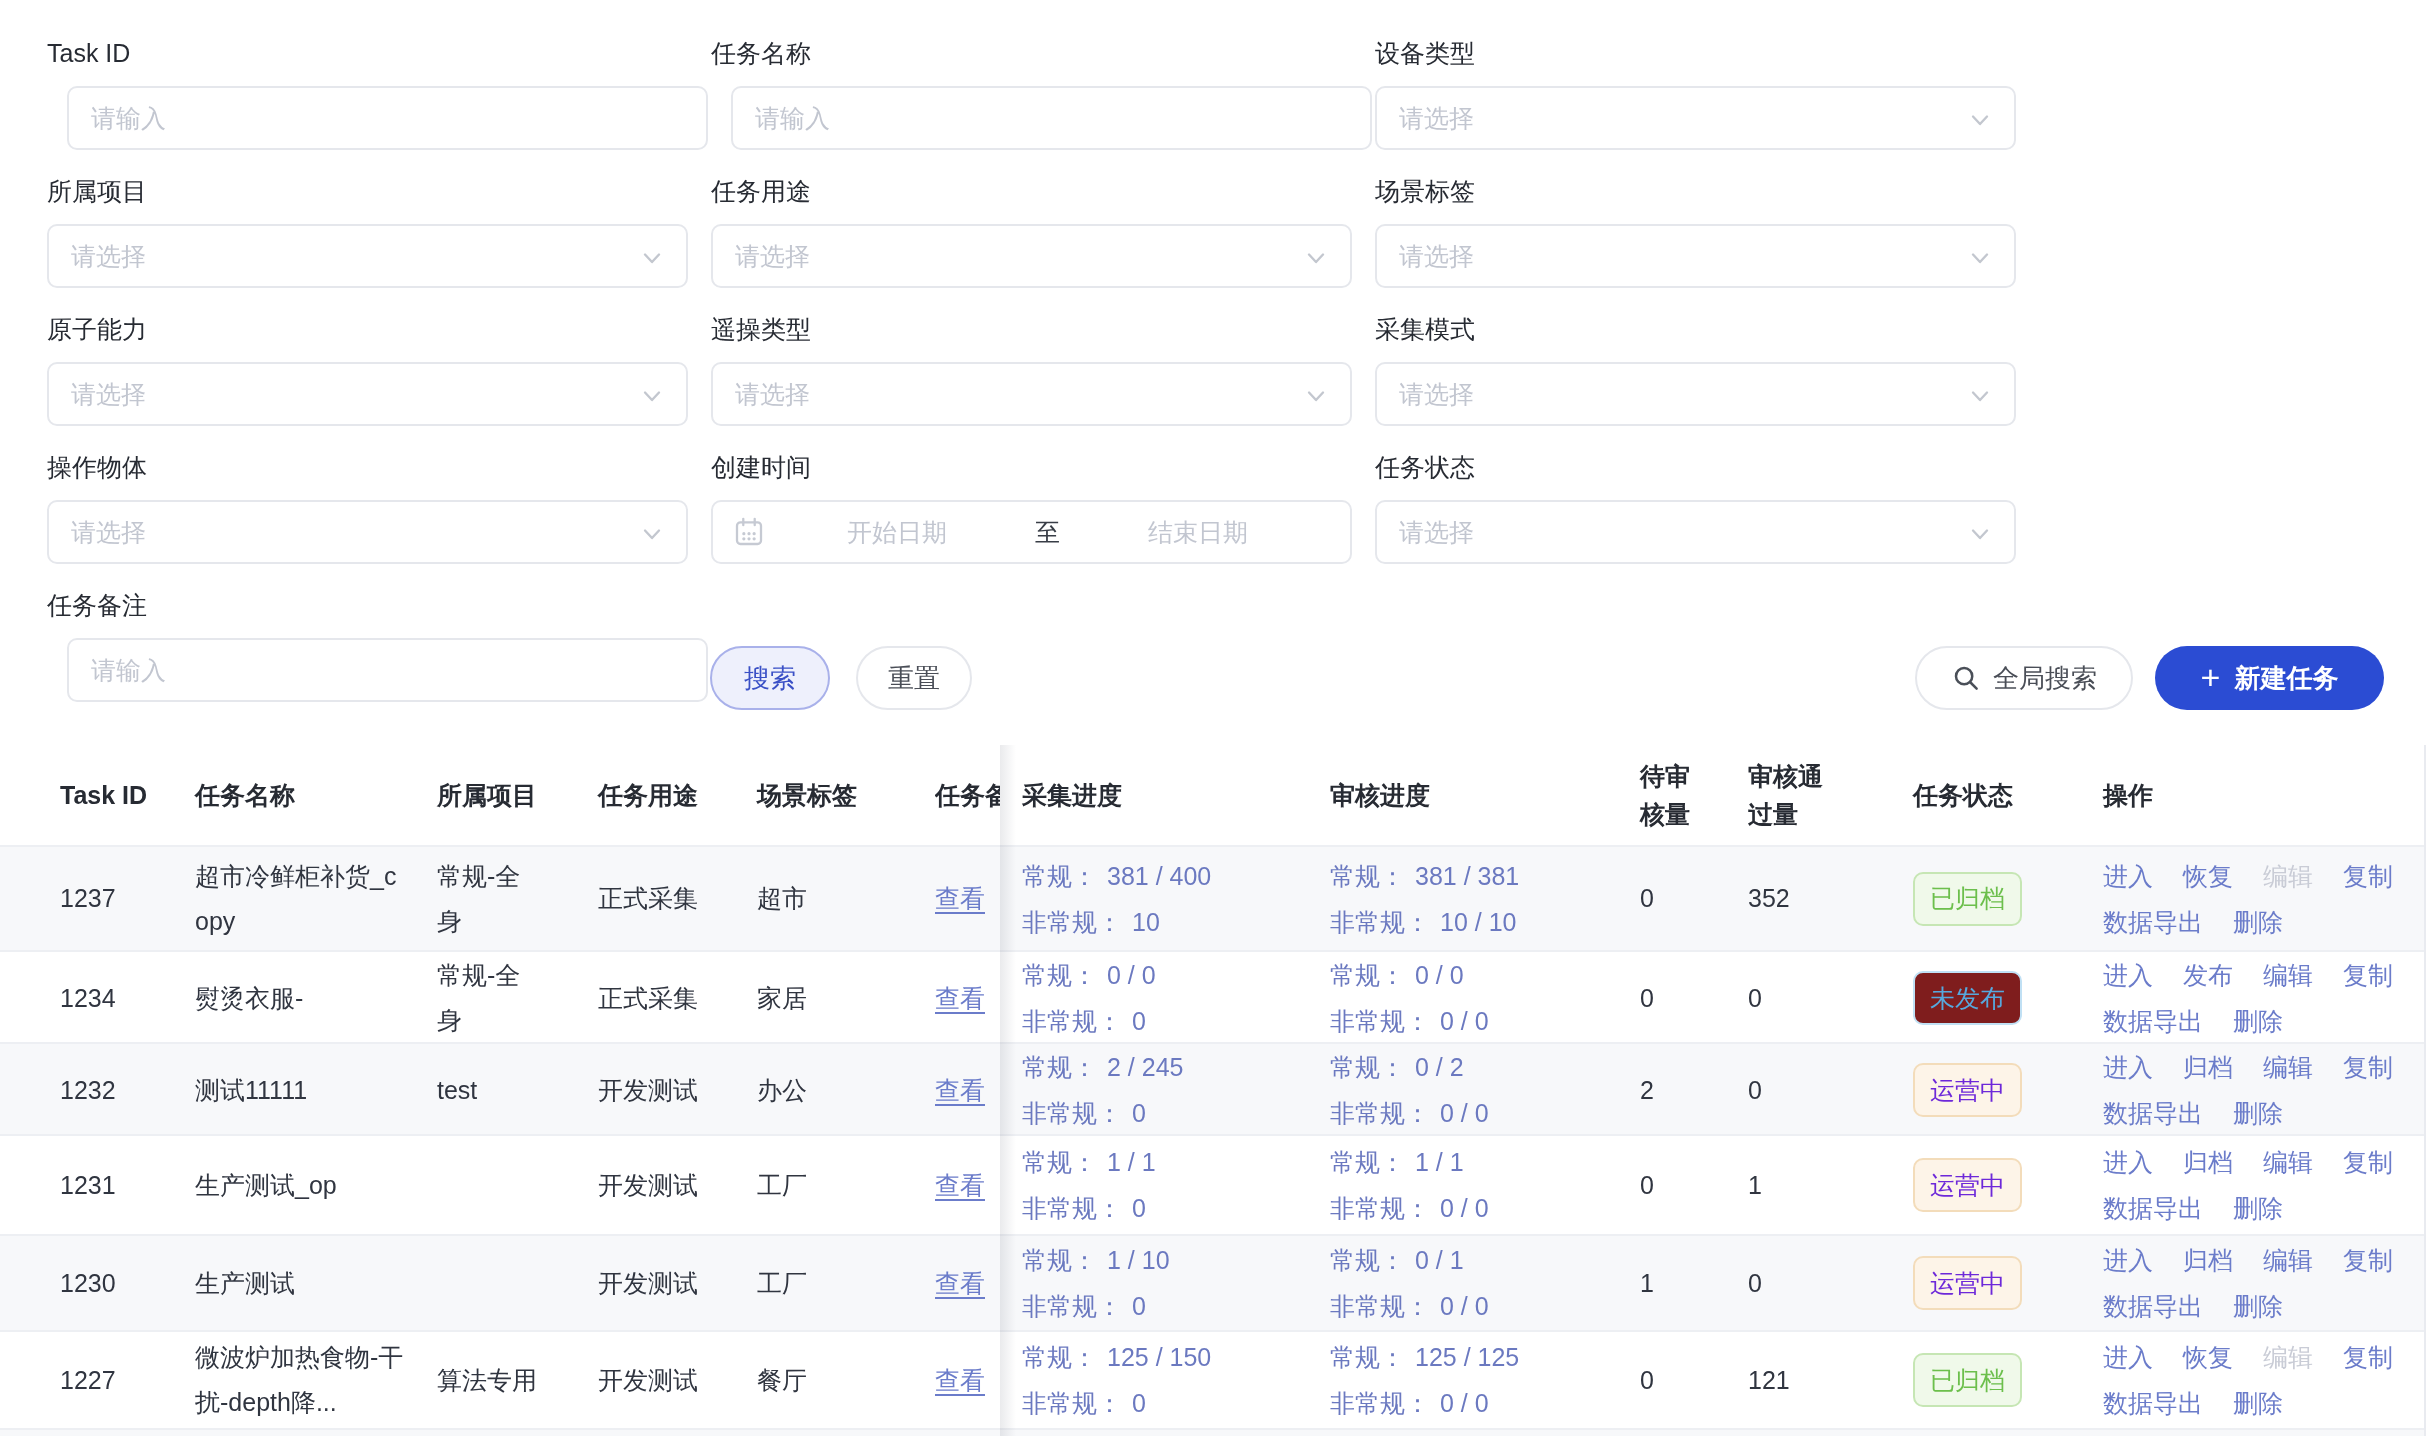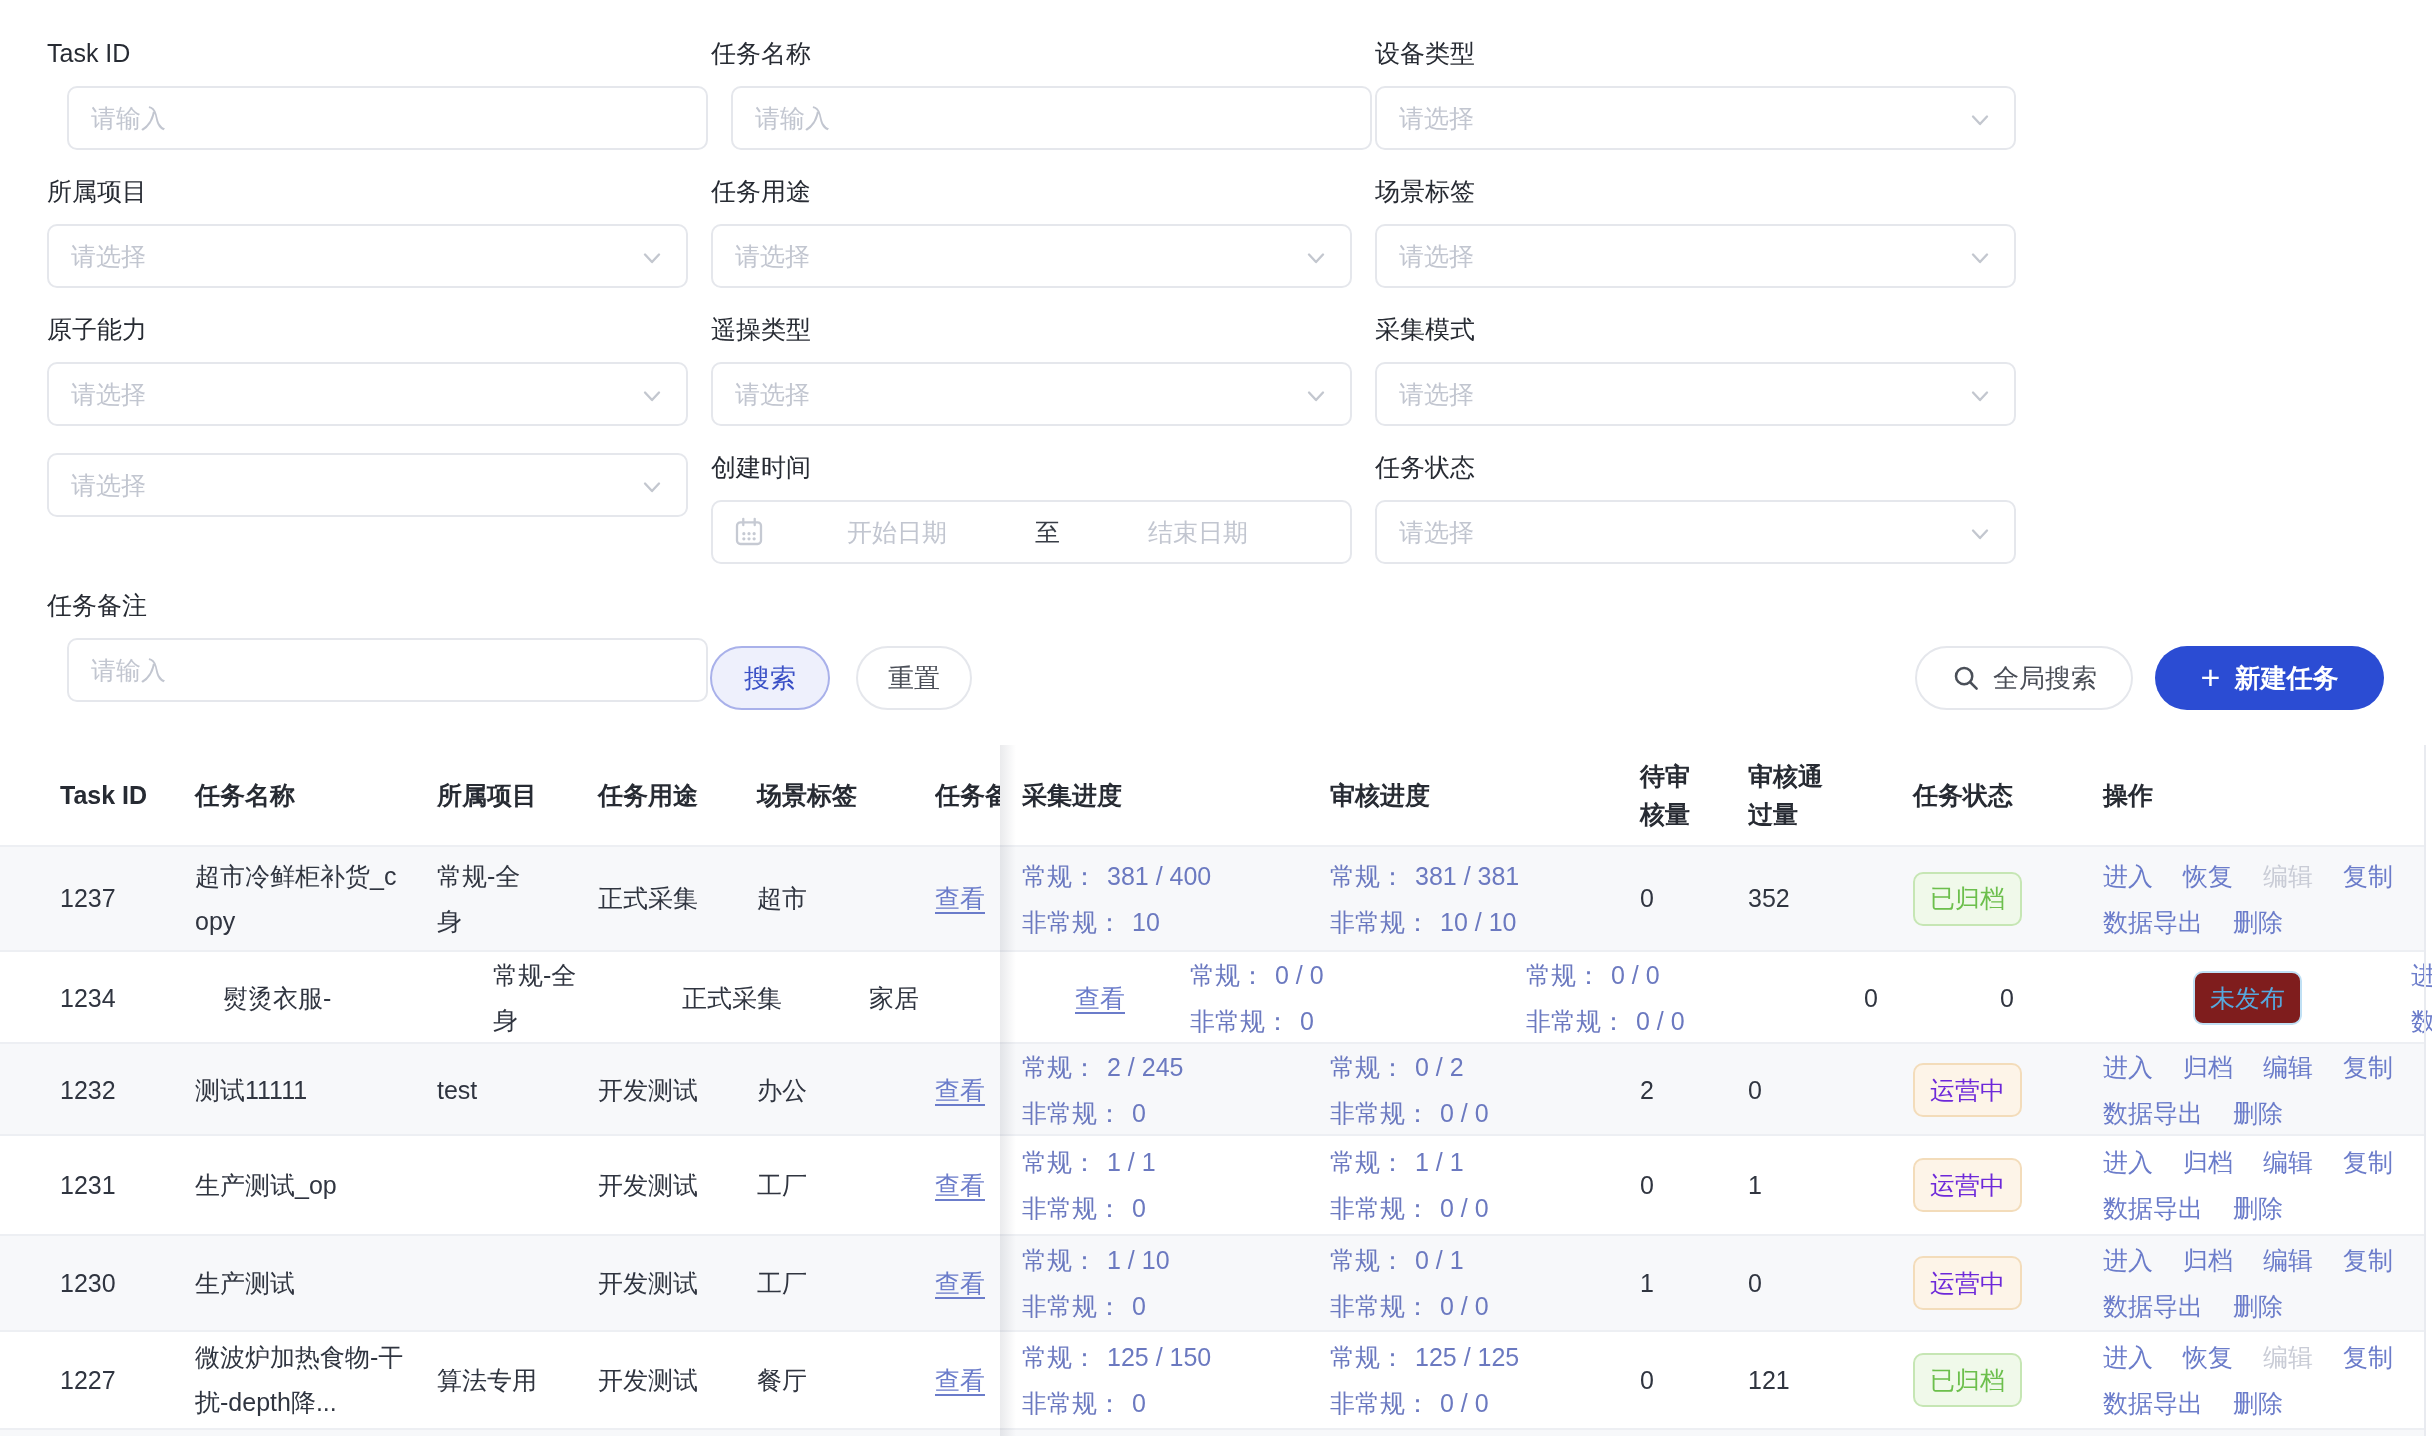--- a/index.html
+++ b/index.html
@@ -56,21 +56,21 @@
   .thead{height:100px;font-weight:bold;color:#272b33;font-size:25px;}
   .th,.td{font-size:25px;}
   .th{line-height:38px;}
   .th-remark{white-space:nowrap;overflow:hidden;}
   .th-narrow span{display:inline-block;width:54px;line-height:38px;}
   .th-wide span{display:inline-block;width:80px;line-height:38px;}
   .col-collect{padding-left:22px;box-sizing:border-box;}
   .tbody .tr{border-top:2px solid #edeff3;box-sizing:border-box;}
   .tbody .tr.alt{background:#f7f8fa;}
   .tbody .tr:nth-child(1){height:105px;}
-  .tbody .tr:nth-child(2){height:92px;gap:28px;}
+  .tbody .tr:nth-child(2){height:92px;}
   .tbody .tr:nth-child(3){height:92px;}
   .tbody .tr:nth-child(4){height:100px;}
   .tbody .tr:nth-child(5){height:96px;}
   .tbody .tr:nth-child(6){height:98px;}
   .tr-stub{height:10px;background:#f7f8fa;border-top:2px solid #edeff3;}
   .td{color:#303540;line-height:45px;}
   .td-name{padding-right:30px;word-break:break-all;}
   .td-proj{padding-right:55px;word-break:break-all;}
   .link{color:#6b7cca;cursor:pointer;text-decoration:none;}
   .view-link{text-decoration:underline;text-underline-offset:5px;}
@@ -166,20 +166,21 @@
     <span class="f-label">采集模式</span>
     <div class="sel-box">
       <span class="sel-text">请选择</span>
       <svg class="chev" width="28" height="28" viewBox="0 0 24 24" fill="none">
             <polyline points="6,9 12,15.5 18,9" stroke="#c3c7cf" stroke-width="2" stroke-linecap="round" stroke-linejoin="round"></polyline>
           </svg>
     </div>
   </div>
 
   <div class="field">
+    <span class="f-label">操作物体</span>
     <div class="sel-box">
       <span class="sel-text">请选择</span>
       <svg class="chev" width="28" height="28" viewBox="0 0 24 24" fill="none">
             <polyline points="6,9 12,15.5 18,9" stroke="#c3c7cf" stroke-width="2" stroke-linecap="round" stroke-linejoin="round"></polyline>
           </svg>
     </div>
   </div>
 
   <div class="field">
     <span class="f-label">创建时间</span>

